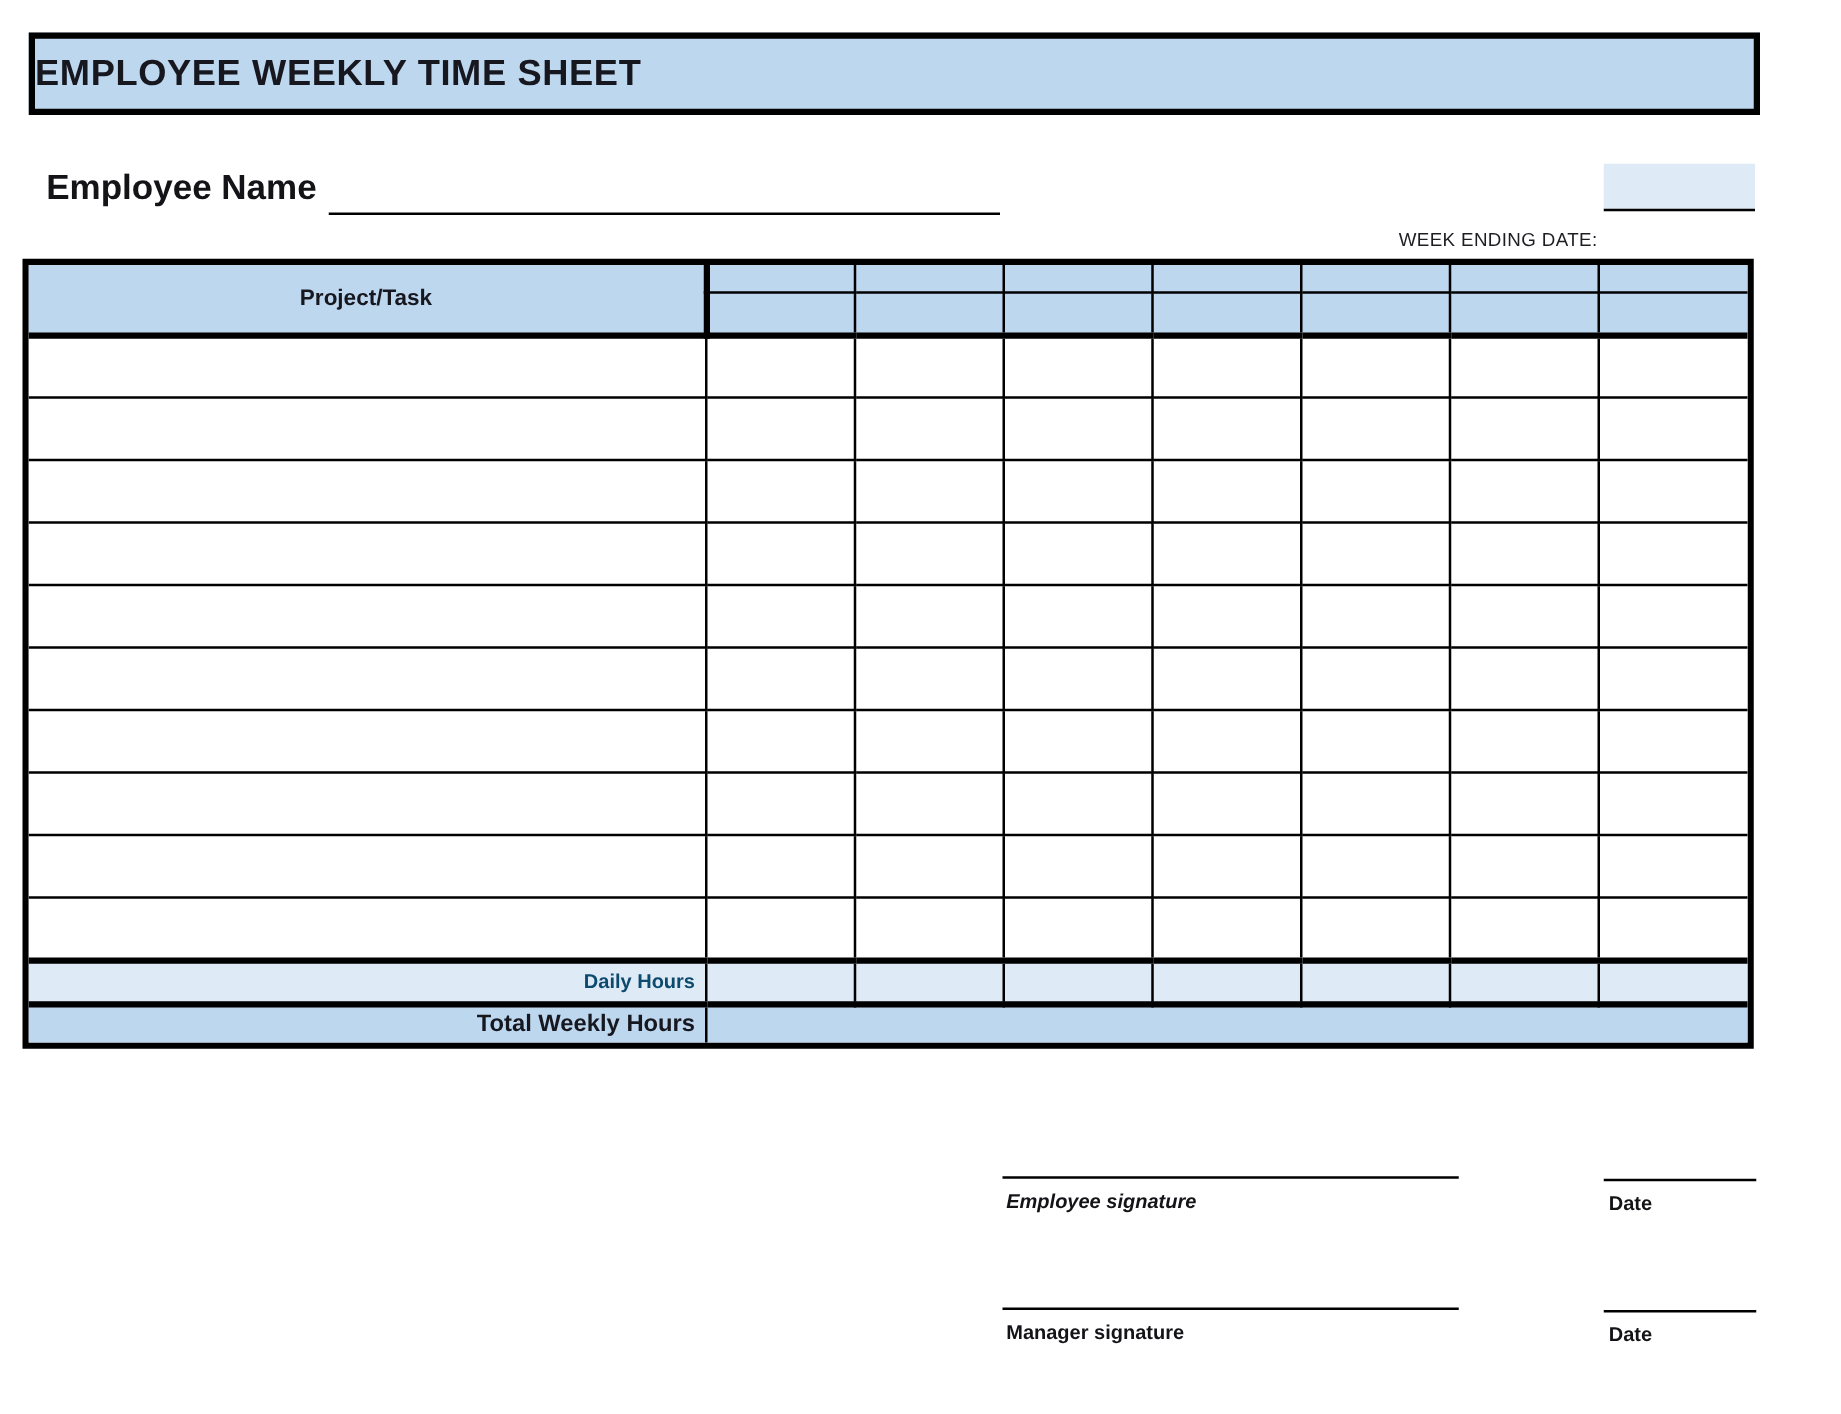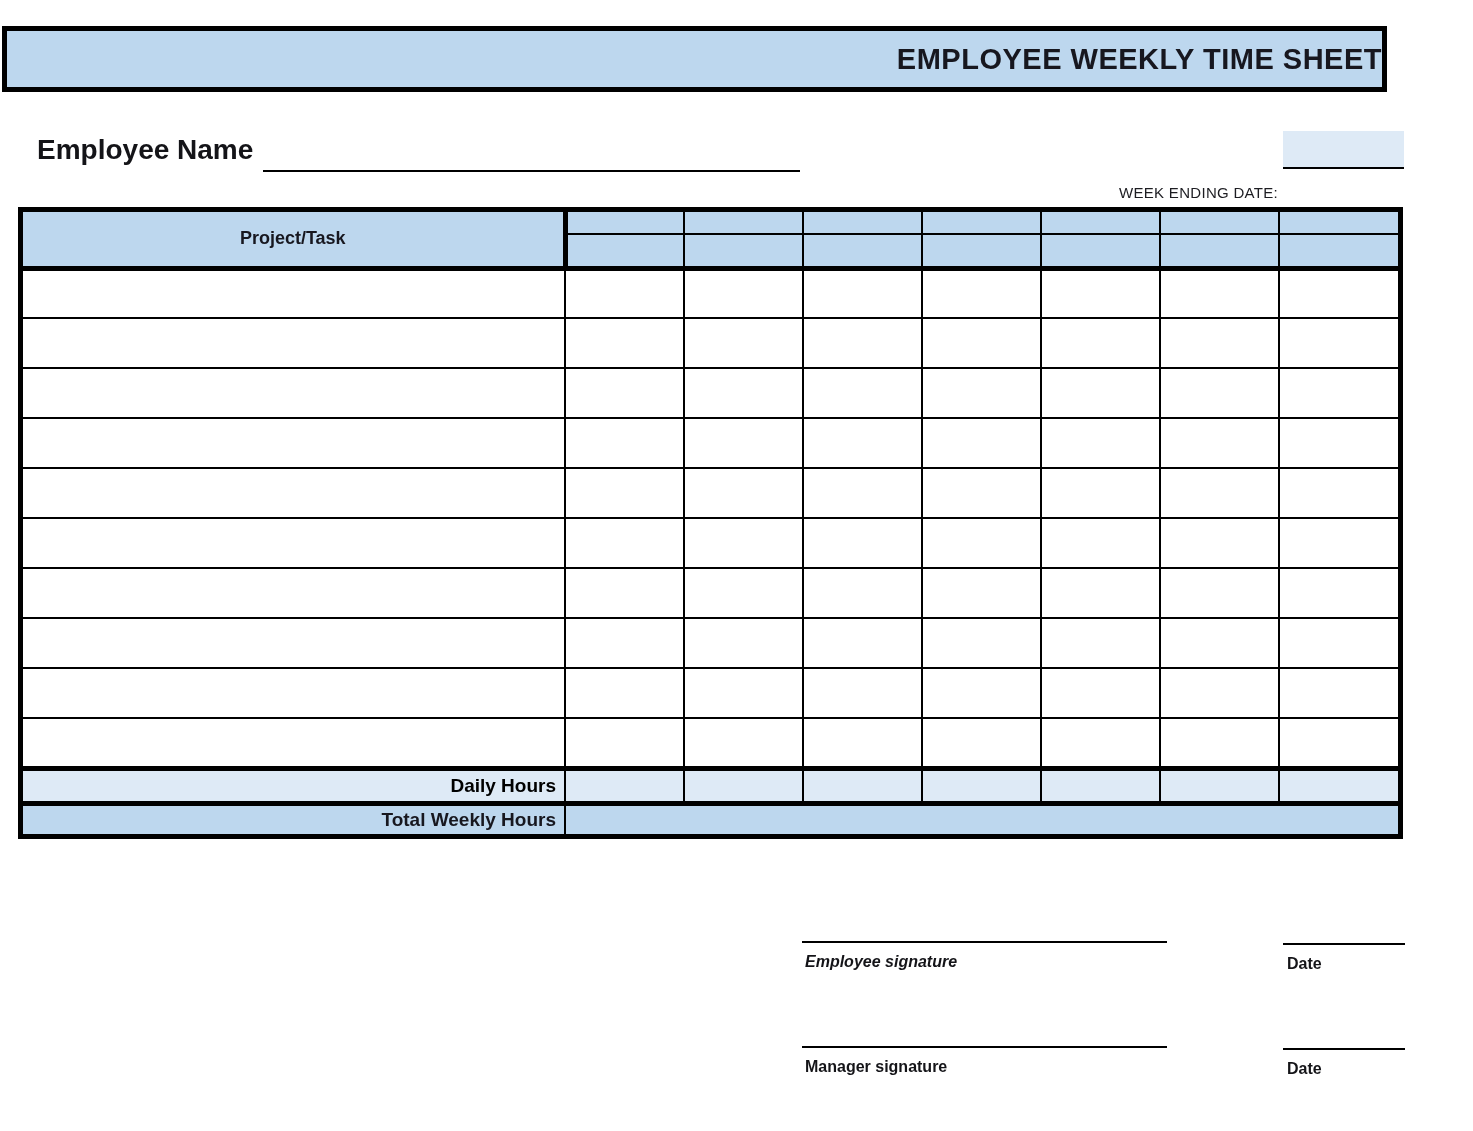--- a/index.html
+++ b/index.html
@@ -12,25 +12,25 @@
   .page{
     position:relative;
     width:1473px;height:1131px;
     background:#ffffff;
     font-family:"Liberation Sans", sans-serif;
     color:var(--text);
     overflow:hidden;
   }
   
   .title-bar{
-    position:absolute;left:2px;top:26px;width:1385px;height:66px;
+    position:absolute;left:23px;top:26px;width:1385px;height:66px;
     box-sizing:border-box;
     background:var(--header-blue);
     border:5px solid var(--ink);
-    display:flex;align-items:center;justify-content:flex-end;
+    display:flex;align-items:center;justify-content:flex-start;
   }
   .title-bar span{
     font-size:29px;font-weight:bold;letter-spacing:0.5px;color:#17171f;
   }
   
   .emp-name-label{
     position:absolute;left:25px;top:134px;
     font-size:28px;font-weight:bold;color:#141418;margin-left:12px;
   }
   .emp-name-line{
@@ -83,21 +83,21 @@
     border-bottom-width:5px !important;
     color:#17171f;
   }
   .day-top,.day-bottom{background:var(--header-blue);}
   thead tr.hdr-bot td{border-bottom-width:5px;}
   tbody td{background:#ffffff;}
 
   tfoot tr.daily-row td{border-top-width:5px;background:var(--light-blue);}
   .daily-label{
     text-align:right;padding-right:8px !important;
-    font-size:19px;font-weight:bold;color:#000000;
+    font-size:16px;font-weight:bold;color:#0c4a6e;
   }
   tfoot tr.total-row td{border-top-width:5px;background:var(--header-blue);}
   .total-label{
     text-align:right;padding-right:8px !important;
     font-size:19px;font-weight:bold;color:#17171f;margin-top:39px;
   }
   
   .sig-line{
     position:absolute;height:0;border-top:2px solid var(--ink);
   }

